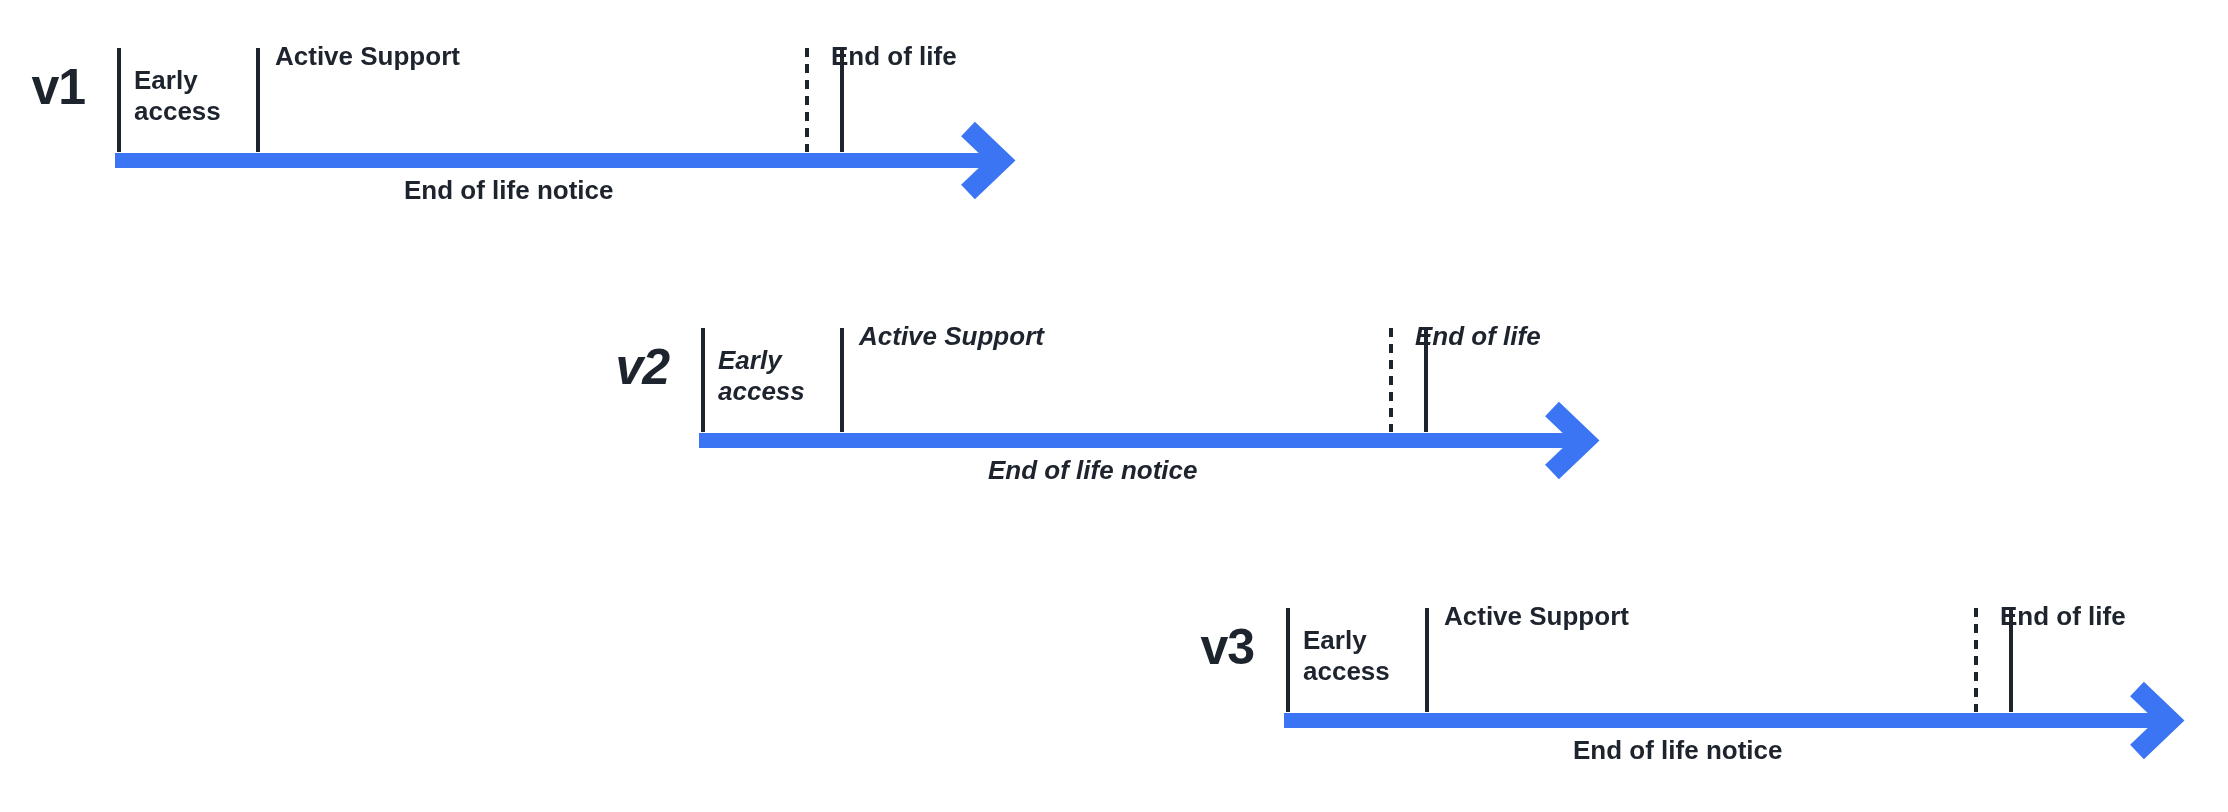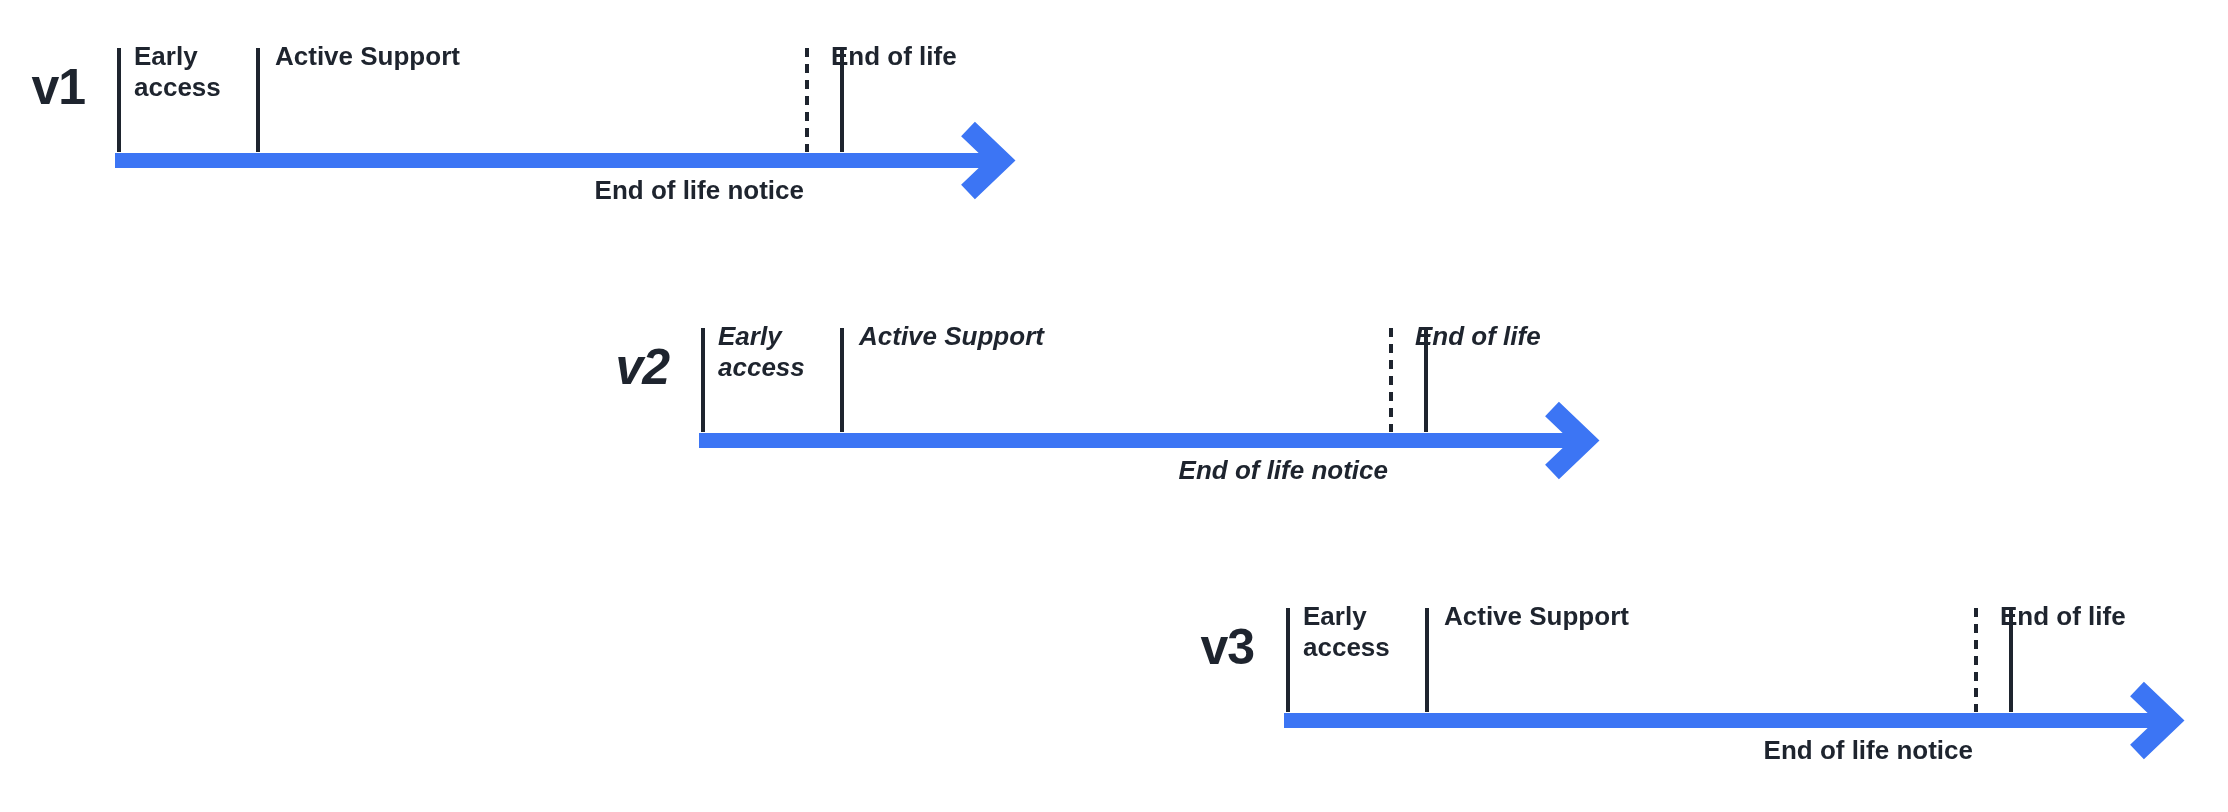--- a/index.html
+++ b/index.html
@@ -56,37 +56,37 @@
   }
   .phase-label {
     position: absolute;
     top: -7px;
     font-size: 26px;
     line-height: 31px;
     font-weight: bold;
     white-space: nowrap;
     color: var(--ink, #1E242E);
   }
-  .phase-label.early   { left: 17px; width: 110px; white-space: normal; }
+  .phase-label.early   { left: 17px; width: 110px; white-space: normal; margin-top: 24px; }
   .phase-label.active  { left: 158px; }
   .phase-label.eol     { left: 714px; }
   .arrow-svg {
     position: absolute;
     left: -2px;
     top: 75px;
     width: 905px;
     height: 80px;
     overflow: visible;
   }
   .notice-label {
     position: absolute;
     left: 287px;
     top: 127px;
     width: 400px;
-    text-align: right;
+    text-align: left;
     font-size: 26px;
     line-height: 31px;
     font-weight: bold;
     white-space: nowrap;
     color: var(--ink, #1E242E);
   }
 </style>
 </head>
 <body>
 

